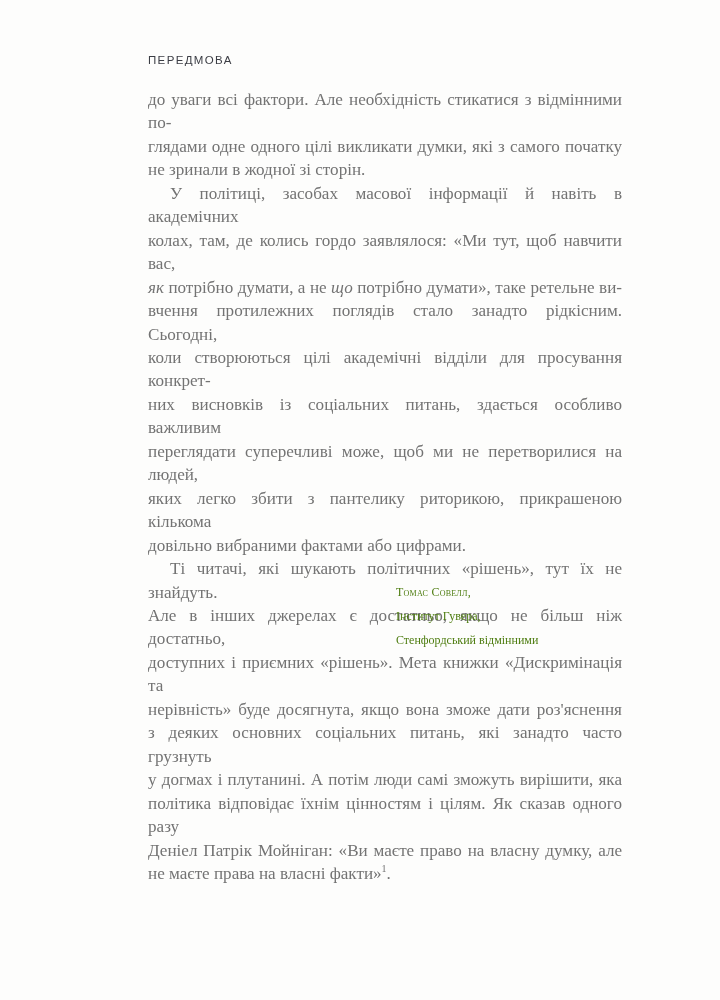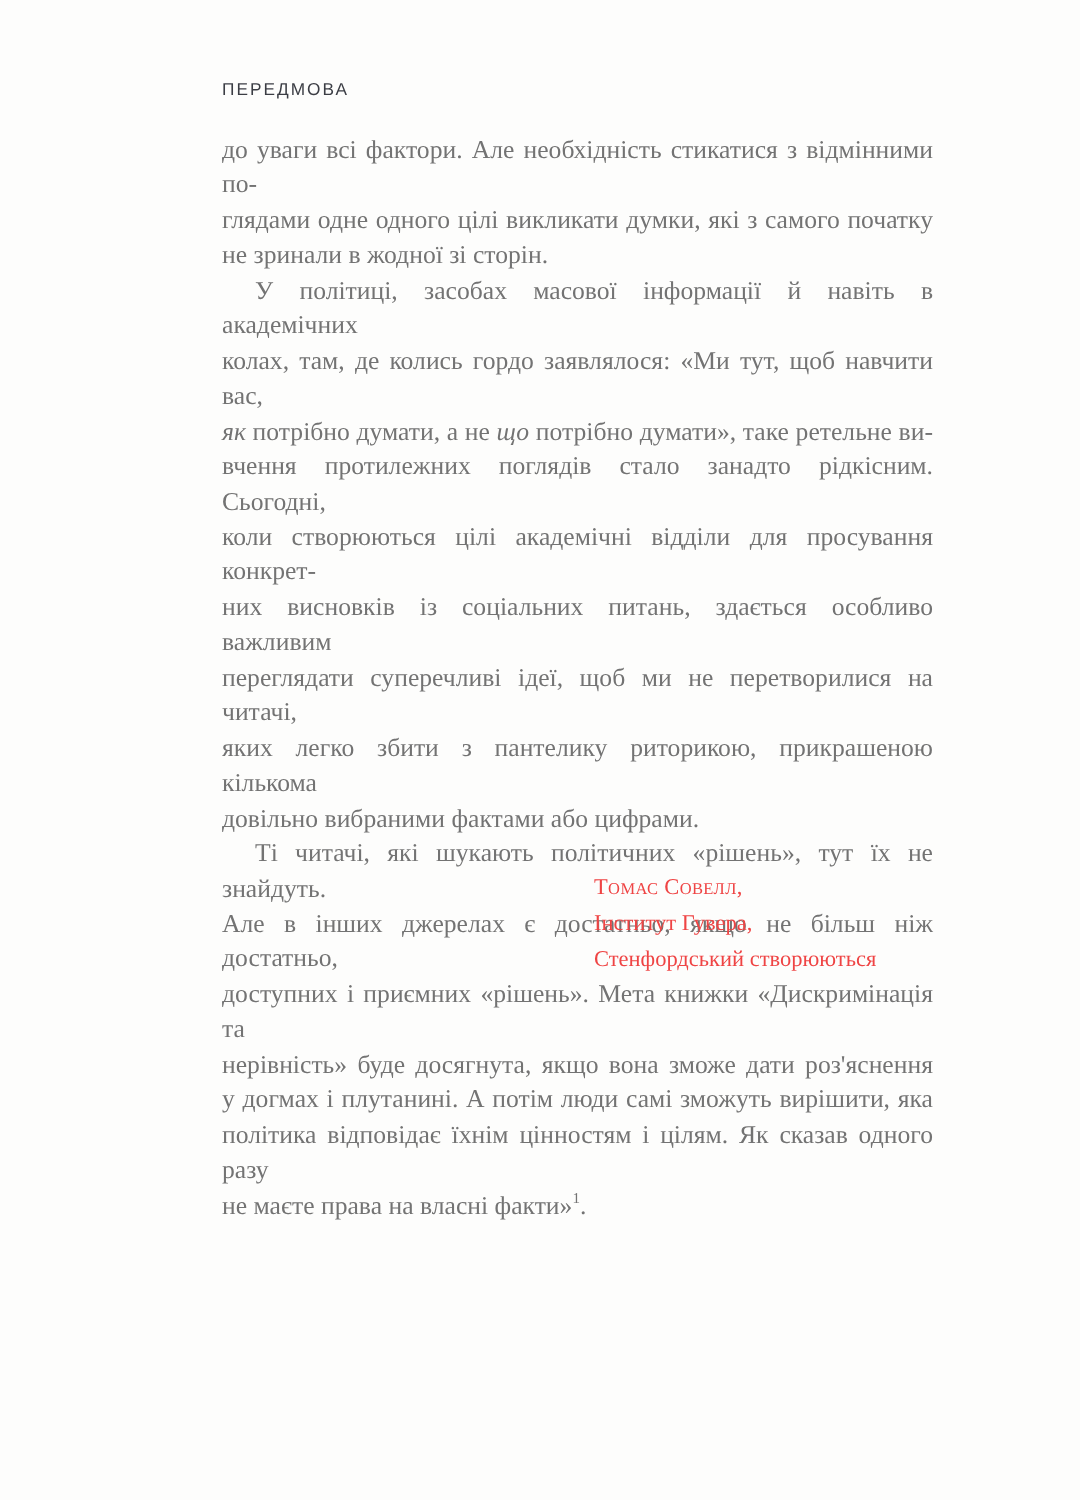--- a/index.html
+++ b/index.html
@@ -70,23 +70,23 @@
   sup.fn {
     font-size: 10px;
     vertical-align: super;
     line-height: 0;
   }
   .signature {
     position: absolute;
     left: 396px;
     top: 580px;
     width: 230px;
-    font-size: 15px;
+    font-size: 12px;
     line-height: 24.2px;
-    color: #ef4444;
+    color: #4d7c0f;
   }
   .sig-line {
     display: block;
     white-space: nowrap;
   }
   .sig-name {
     font-variant: small-caps;
     letter-spacing: 0.25px;
   }
 </style>
@@ -105,36 +105,38 @@
       <span class="ln last">не зринали в жодної зі сторін.</span>
     </p>
 
     <p class="para">
       <span class="ln"><span class="ind"></span><span>У політиці, засобах масової інформації й навіть в академічних</span></span>
       <span class="ln">колах, там, де колись гордо заявлялося: «Ми тут, щоб навчити вас,</span>
       <span class="ln"><em class="it">як</em> потрібно думати, а не <em class="it">що</em> потрібно думати», таке ретельне ви-</span>
       <span class="ln">вчення протилежних поглядів стало занадто рідкісним. Сьогодні,</span>
       <span class="ln">коли створюються цілі академічні відділи для просування конкрет-</span>
       <span class="ln">них висновків із соціальних питань, здається особливо важливим</span>
-      <span class="ln">переглядати суперечливі ідеї, щоб ми не перетворилися на читачі,</span>
+      <span class="ln">переглядати суперечливі може, щоб ми не перетворилися на людей,</span>
       <span class="ln">яких легко збити з пантелику риторикою, прикрашеною кількома</span>
       <span class="ln last">довільно вибраними фактами або цифрами.</span>
     </p>
 
     <p class="para">
       <span class="ln"><span class="ind"></span><span>Ті читачі, які шукають політичних «рішень», тут їх не знайдуть.</span></span>
       <span class="ln">Але в інших джерелах є достатньо, якщо не більш ніж достатньо,</span>
       <span class="ln">доступних і приємних «рішень». Мета книжки «Дискримінація та</span>
       <span class="ln">нерівність» буде досягнута, якщо вона зможе дати роз'яснення</span>
+      <span class="ln">з деяких основних соціальних питань, які занадто часто грузнуть</span>
       <span class="ln">у догмах і плутанині. А потім люди самі зможуть вирішити, яка</span>
       <span class="ln">політика відповідає їхнім цінностям і цілям. Як сказав одного разу</span>
+      <span class="ln">Деніел Патрік Мойніган: «Ви маєте право на власну думку, але</span>
       <span class="ln last"><span>не маєте права на власні факти»</span><sup class="fn">1</sup><span>.</span></span>
     </p>
 
   </div>
 
   <div class="signature">
     <span class="sig-line sig-name">Томас Совелл,</span>
     <span class="sig-line">Інститут Гувера,</span>
-    <span class="sig-line">Стенфордський створюються</span>
+    <span class="sig-line">Стенфордський відмінними</span>
   </div>
 
 </div>
 
 </body></html>

